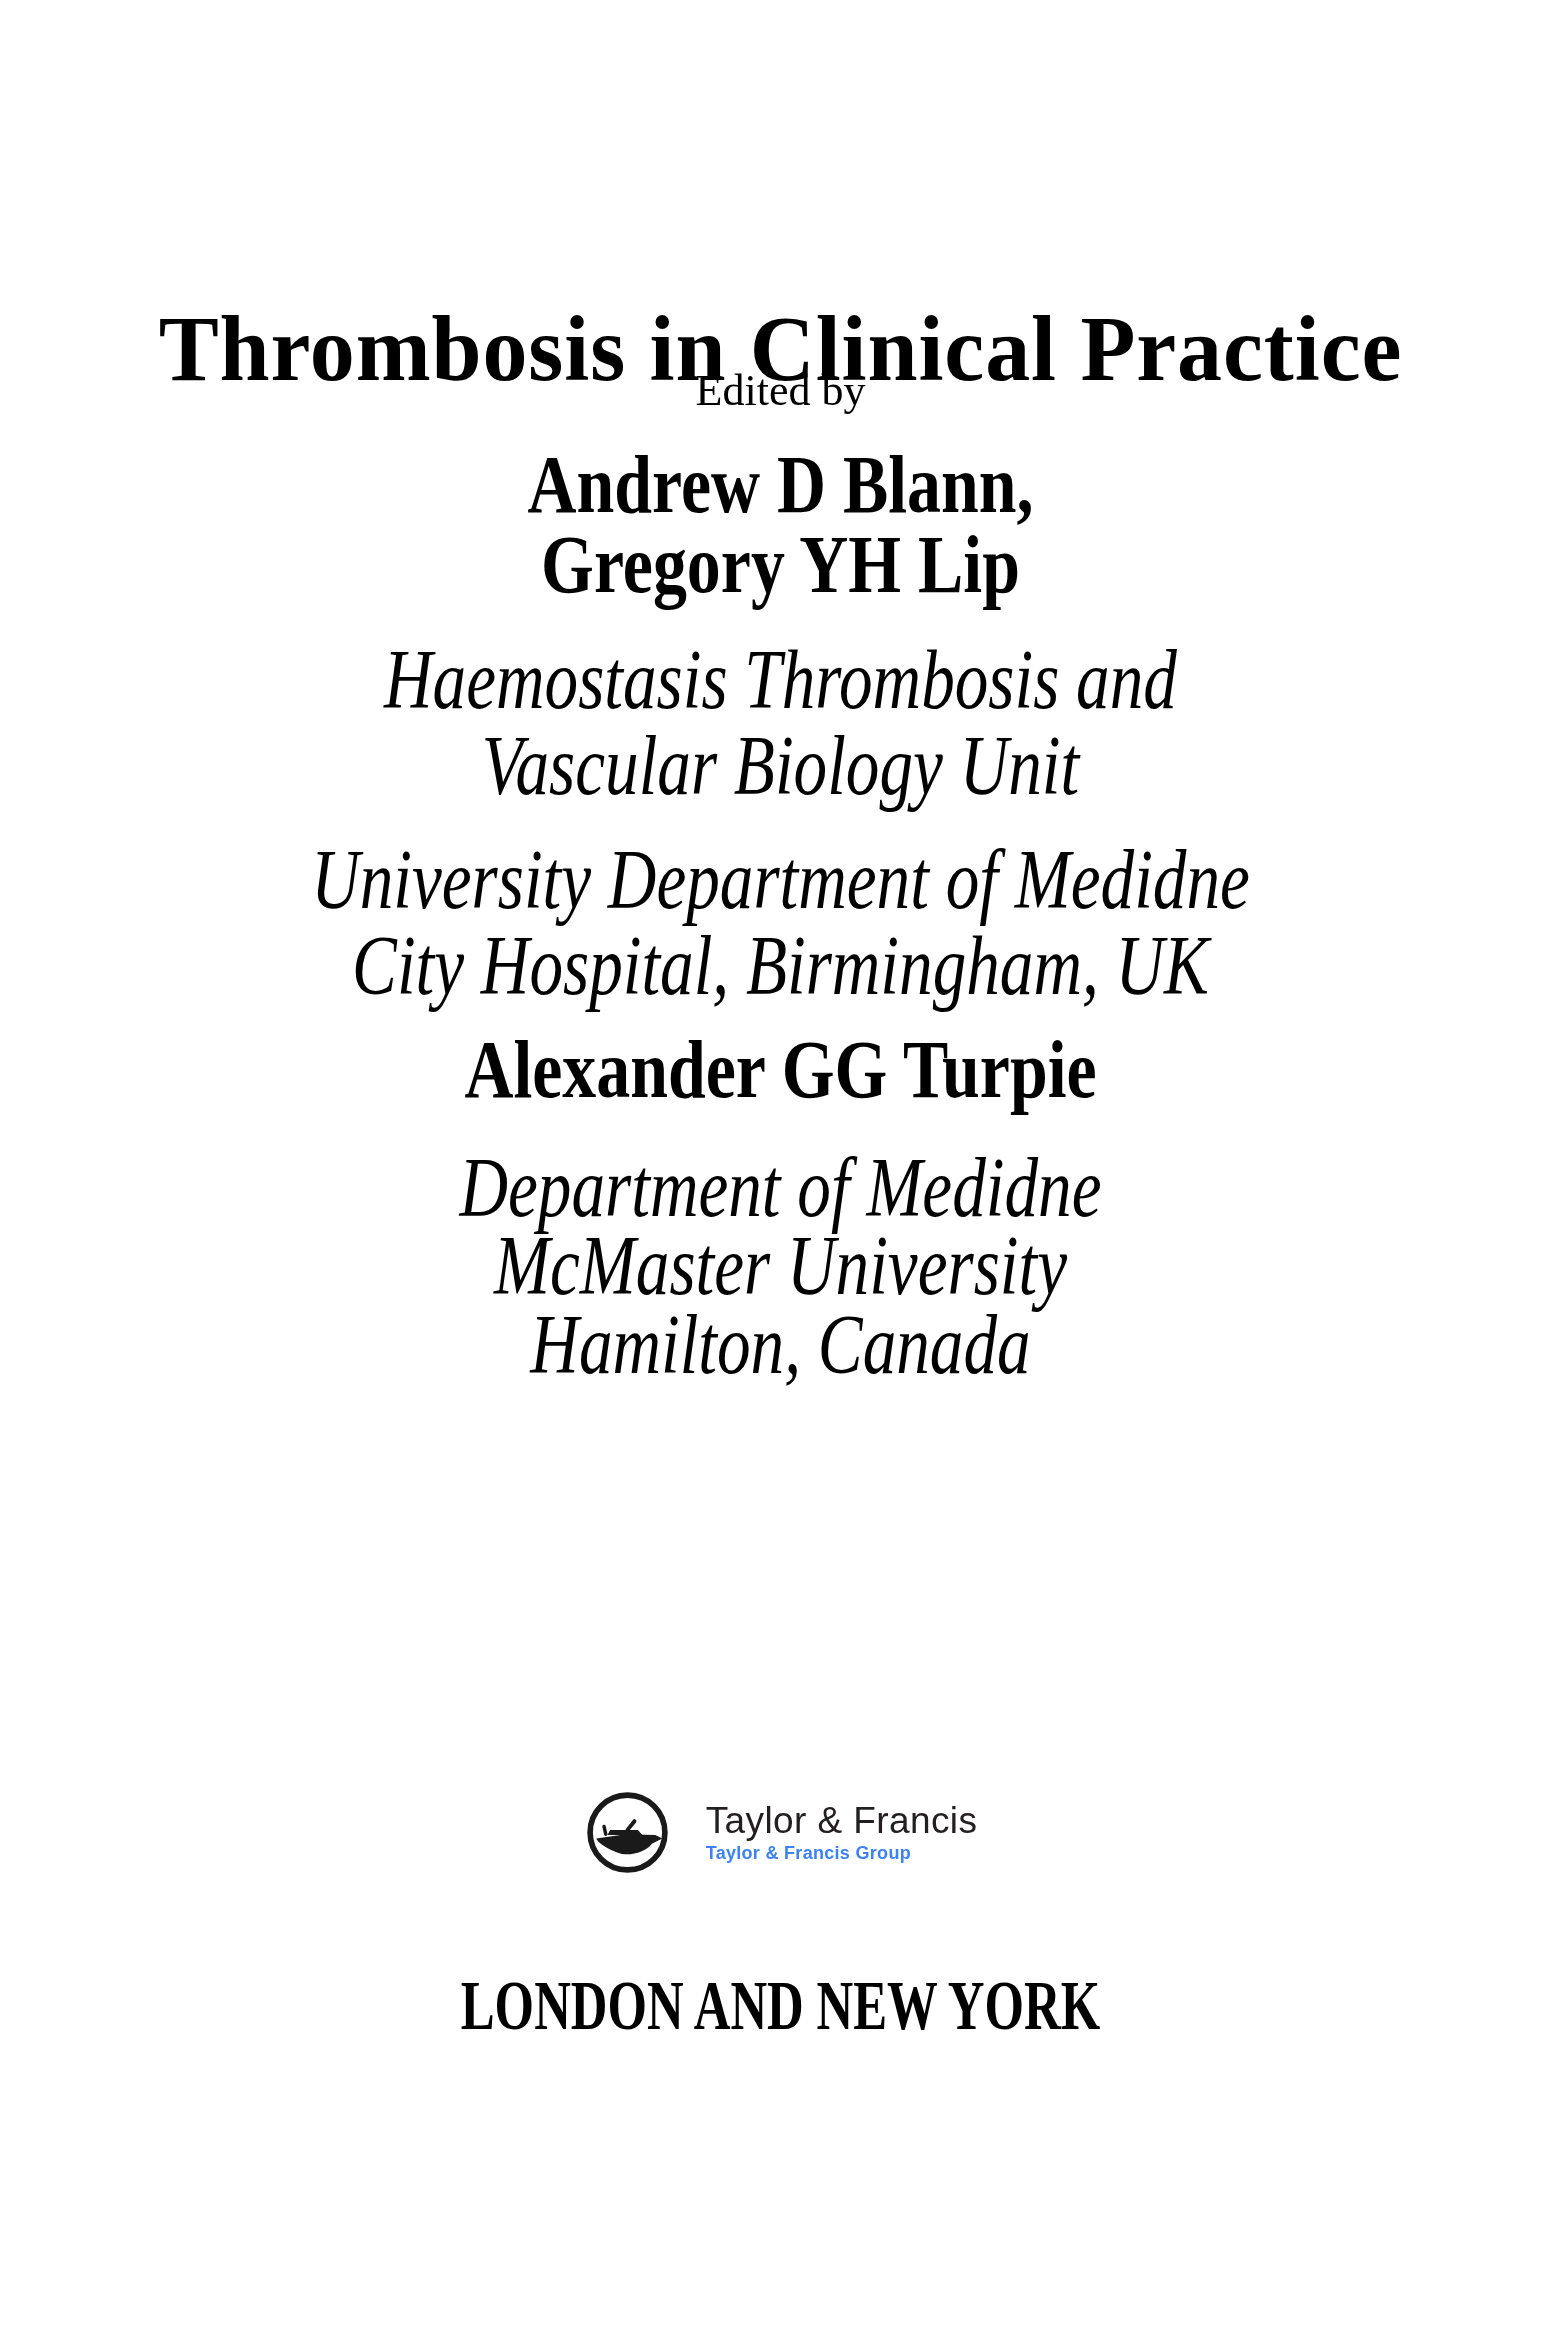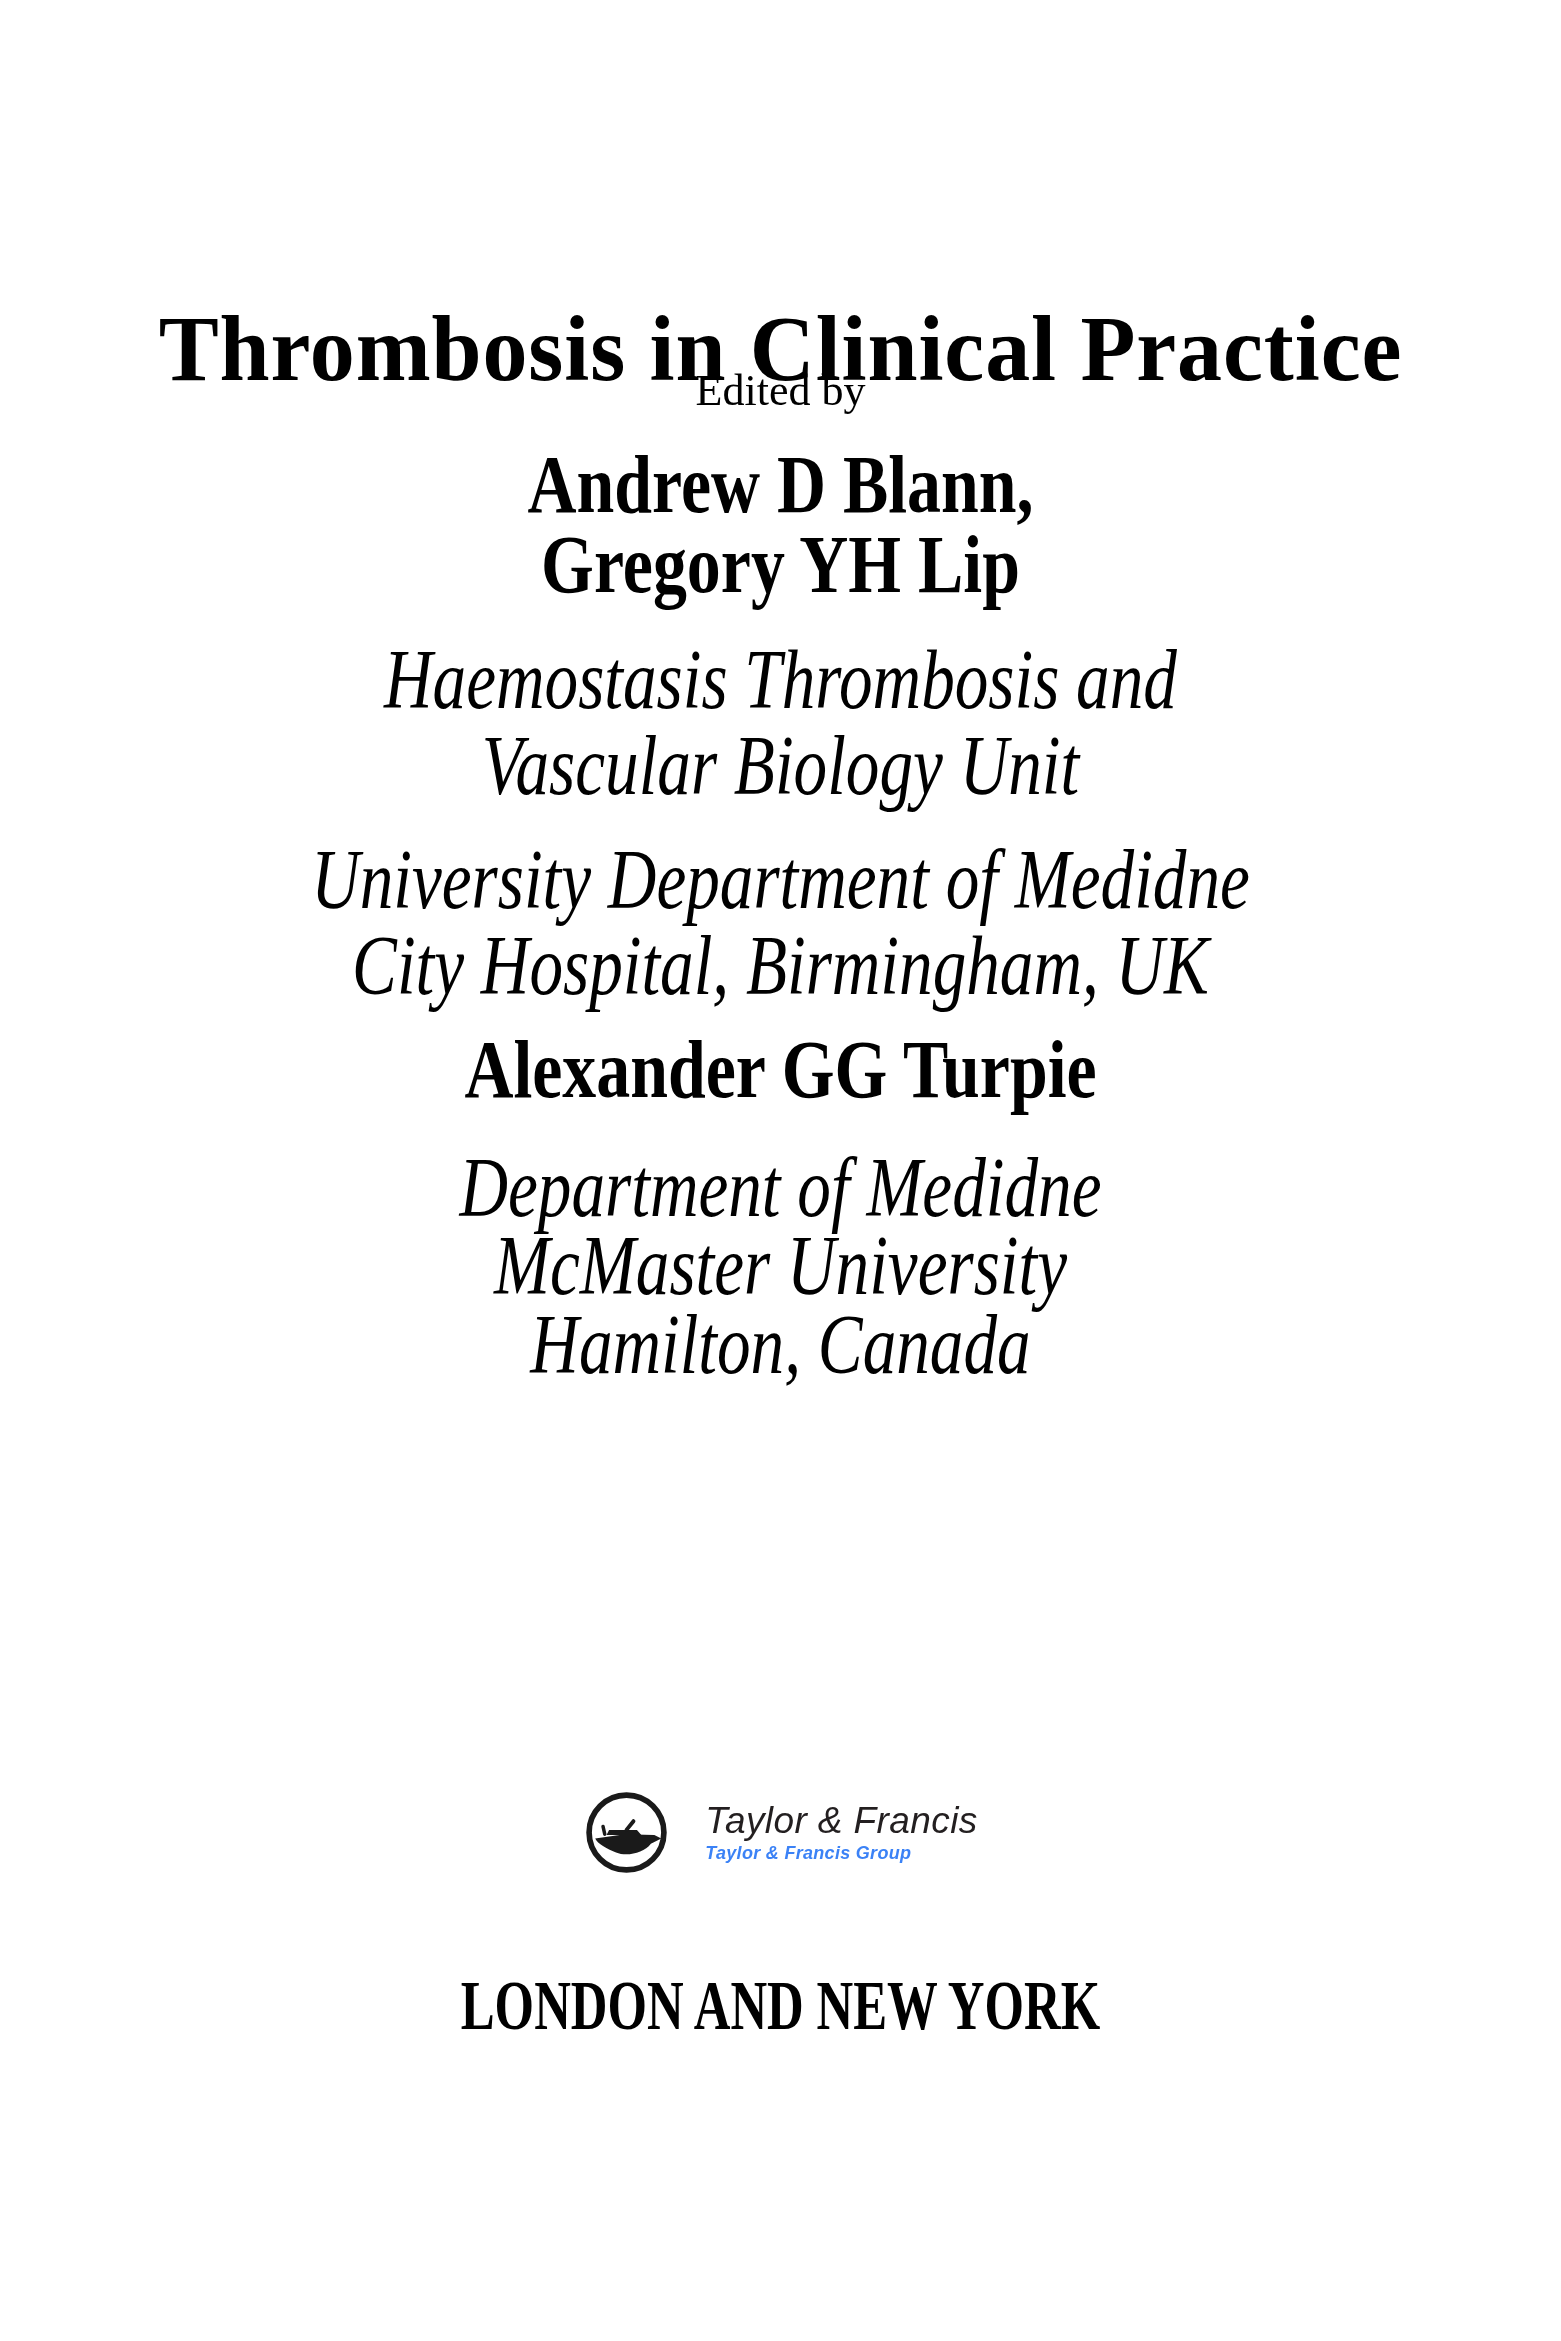--- a/index.html
+++ b/index.html
@@ -74,21 +74,20 @@
   .publisher-logo {
     position: absolute;
     top: 1789px;
     left: 0;
     right: 0;
     display: flex;
     align-items: center;
     justify-content: center;
     gap: 35px;
     color: #231f20;
-    font-style: italic;
   }
   .lamp-badge {
     width: 87px;
     height: 87px;
     flex: 0 0 auto;
     display: block;
   }
   .lamp-badge svg {
     width: 100%;
     height: 100%;

